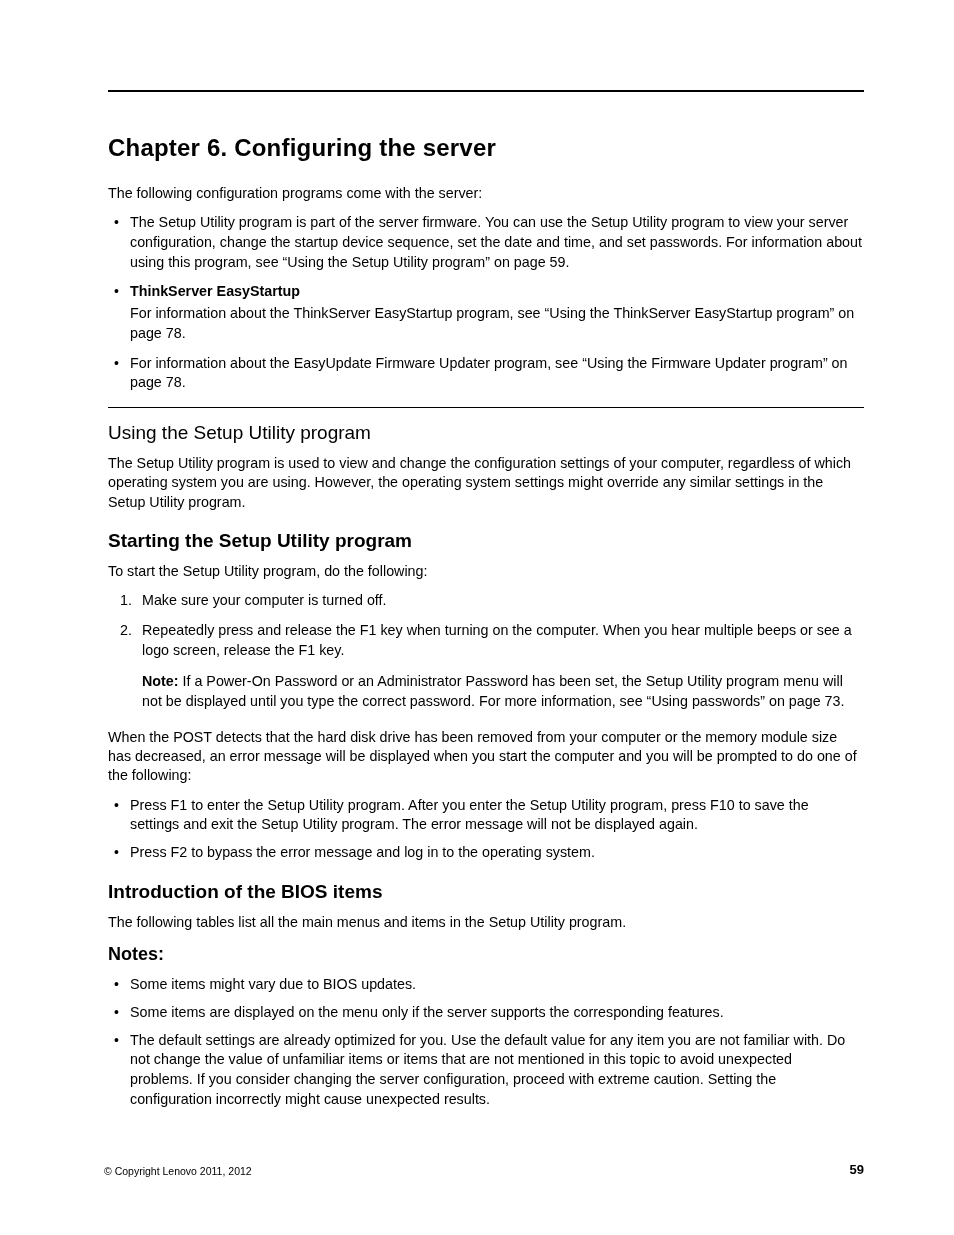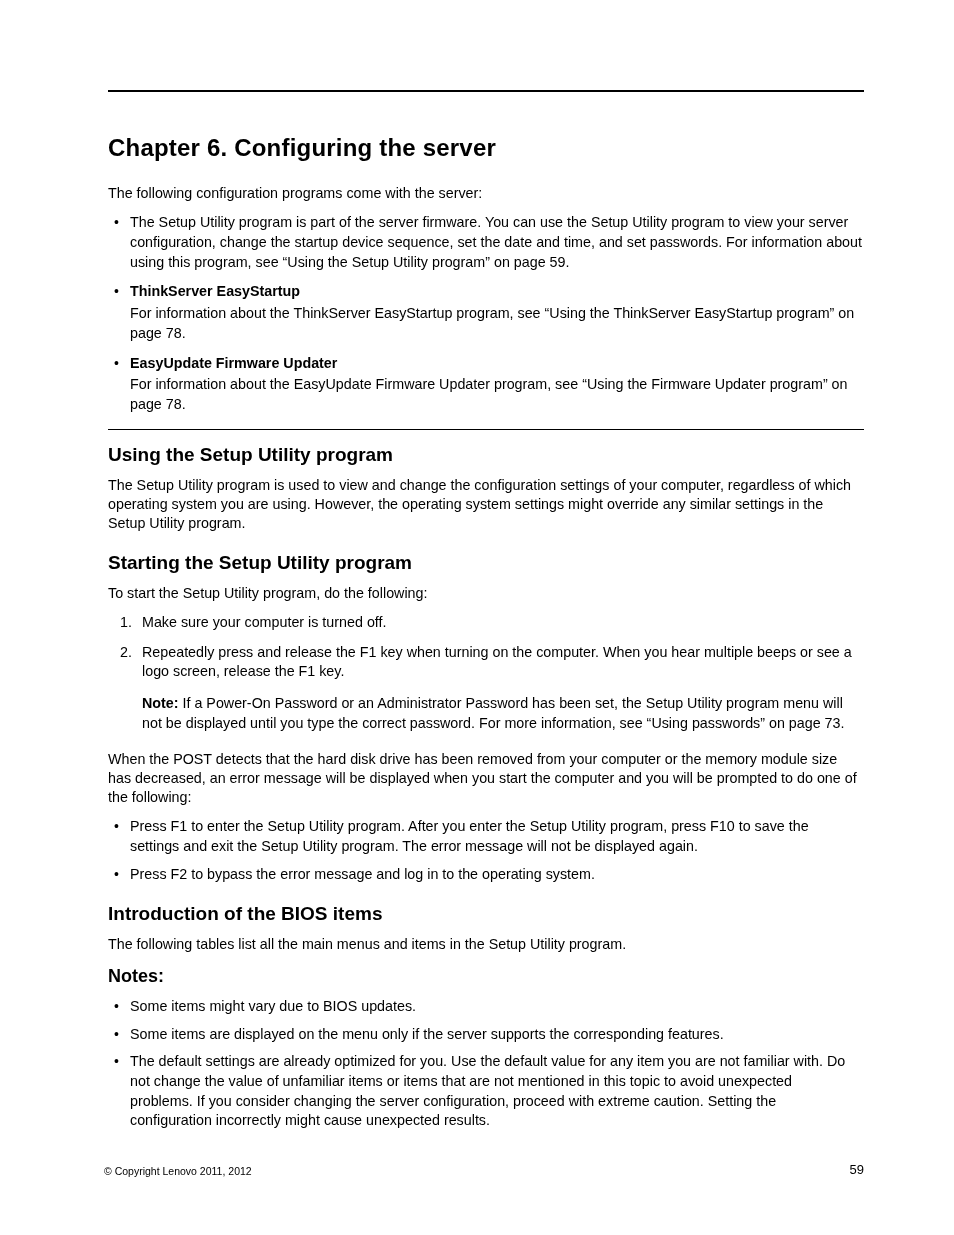--- a/index.html
+++ b/index.html
@@ -56,21 +56,21 @@
     display: block;
     margin-bottom: 2px;
   }
   hr.section-rule {
     border: none;
     border-top: 1.2px solid #000;
     margin: 12px 0 10px 0;
   }
   h2.section {
     font-size: 19px;
-    font-weight: bold;
+    font-weight: normal;
     margin: 14px 0 10px 0;
   }
   h2.section-sub {
     font-size: 19px;
     font-weight: bold;
     margin: 18px 0 10px 0;
   }
   ol.numbered {
     list-style: none;
     padding: 0;
@@ -128,21 +128,21 @@
     position: absolute;
     left: 104px;
     right: 90px;
     bottom: 58px;
     font-size: 10.5px;
     display: flex;
     justify-content: space-between;
     align-items: flex-end;
   }
   .footer .pageno {
-    font-weight: normal;
+    font-weight: bold;
     font-size: 13px;
   }
 </style>
 </head>
 <body>
 
 <div class="page">
 
   <div class="top-rule"></div>
 
@@ -152,21 +152,20 @@
 
   <ul class="bullets">
     <li>
       <span>The Setup Utility program is part of the server firmware. You can use the Setup Utility program to view your server configuration, change the startup device sequence, set the date and time, and set passwords. For information about using this program, see “Using the Setup Utility program” on page 59.</span>
     </li>
     <li>
       <span class="item-head">ThinkServer EasyStartup</span>
       <span>For information about the ThinkServer EasyStartup program, see “Using the ThinkServer EasyStartup program” on page 78.</span>
     </li>
     <li>
-      <span class="item-head">EasyUpdate Firmware Updater</span>
       <span>For information about the EasyUpdate Firmware Updater program, see “Using the Firmware Updater program” on page 78.</span>
     </li>
   </ul>
 
   <hr class="section-rule">
 
   <h2 class="section">Using the Setup Utility program</h2>
   <p>The Setup Utility program is used to view and change the configuration settings of your computer, regardless of which operating system you are using. However, the operating system settings might override any similar settings in the Setup Utility program.</p>
 
   <h2 class="section-sub">Starting the Setup Utility program</h2>

